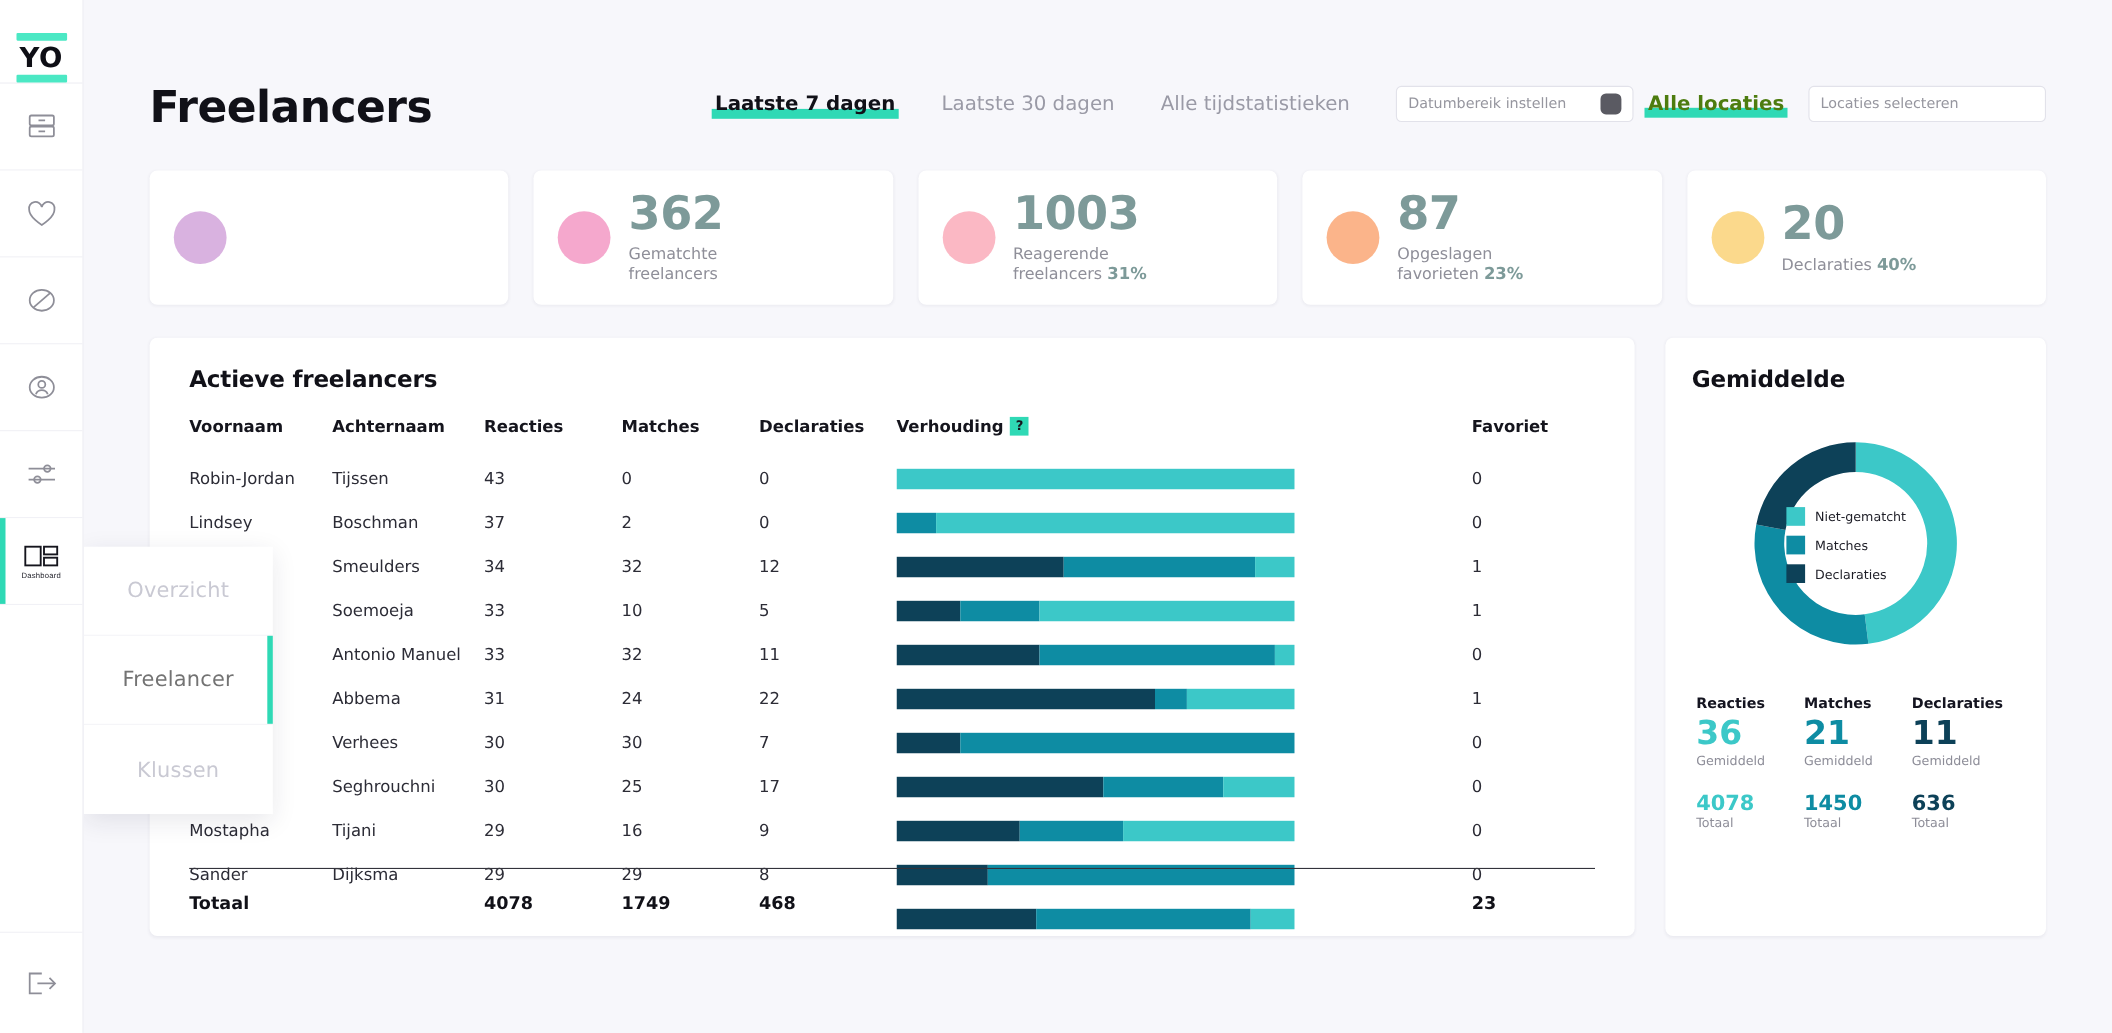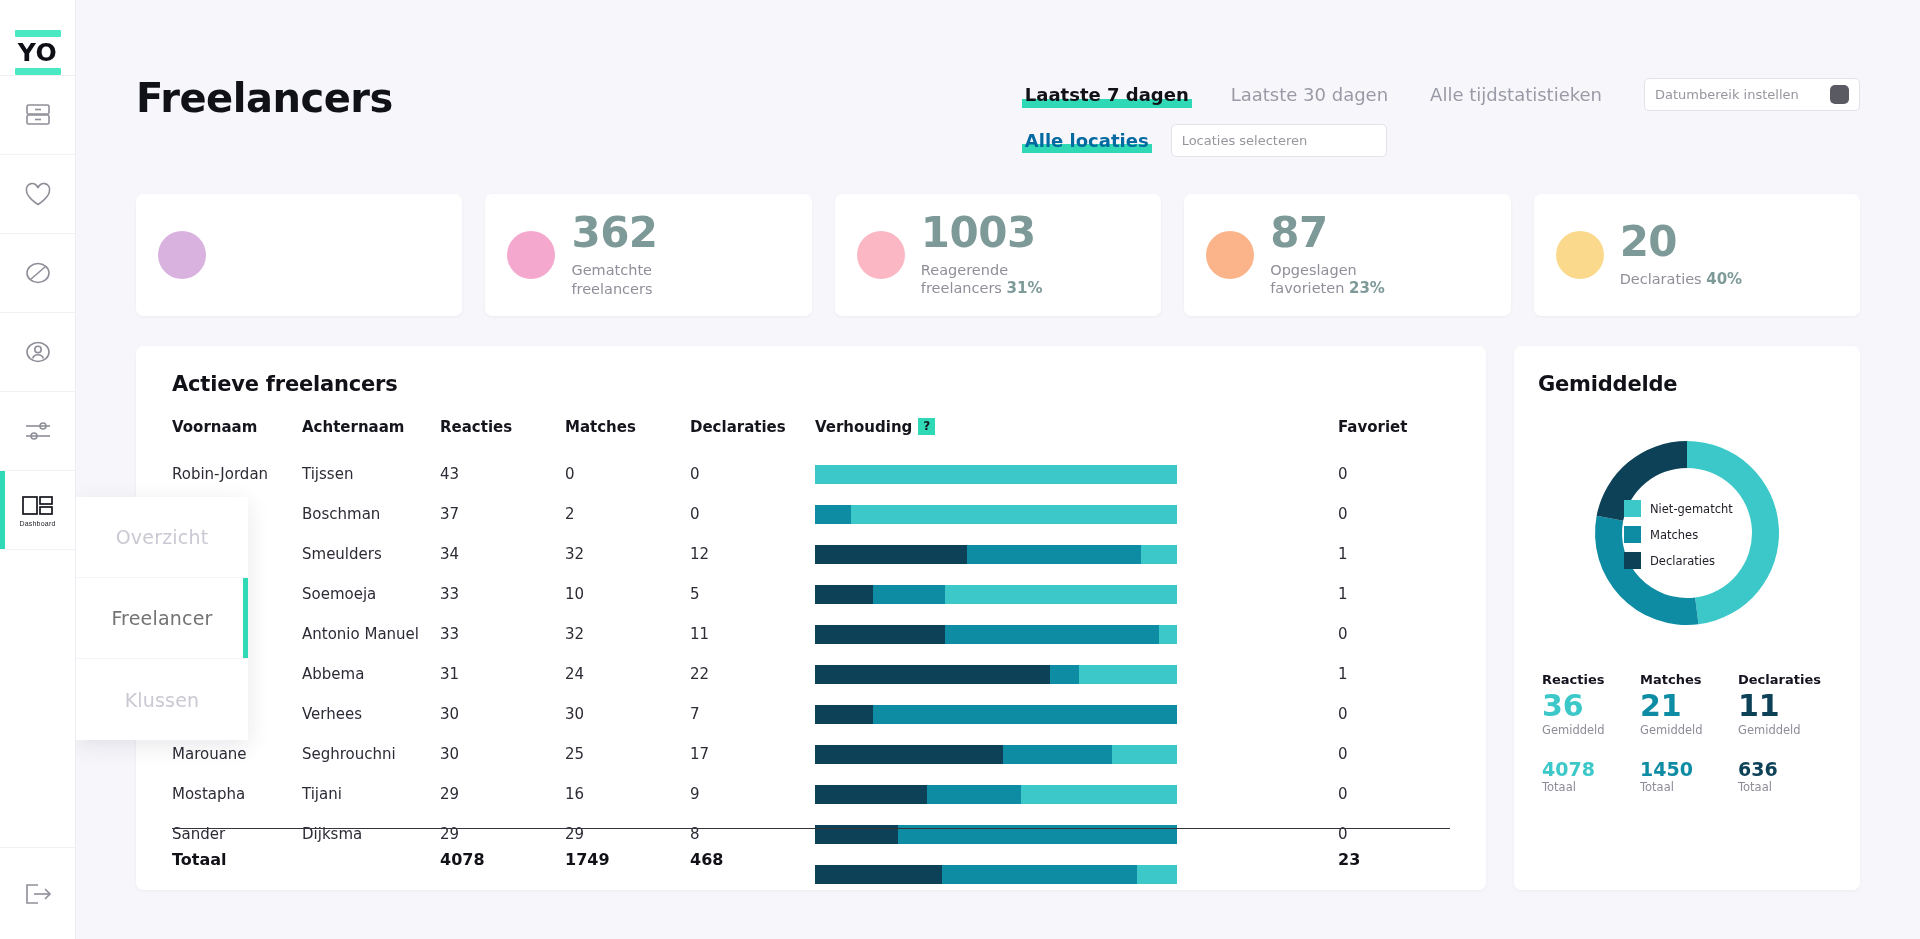--- a/index.html
+++ b/index.html
@@ -68,42 +68,42 @@
 
   
   .main { flex: 1 1 auto; position: relative; padding: 0 60px 0 60px; }
 
   .topbar { display: flex; align-items: flex-start; padding-top: 78px; }
   .page-title {
     font-size: 40px; font-weight: 800; color: #111118;
     letter-spacing: -0.5px; font-family: "DejaVu Sans", sans-serif;
     line-height: 1;
   }
-  .top-right { margin-left: auto; display: flex; flex-direction: column; align-items: flex-start; gap: 13px; }
+  .top-right { margin-left: auto; display: flex; flex-direction: row; align-items: flex-end; gap: 13px; }
   .tabrow { display: flex; align-items: center; gap: 42px; }
   .tab {
     font-size: 18px; color: #9a9aa6; cursor: pointer; position: relative;
     padding-bottom: 1px; white-space: nowrap;
     font-family: "DejaVu Sans", sans-serif;
   }
   .tab.active { color: #111118; font-weight: 700; }
   .tab.active .hl {
     position: absolute; left: -3px; right: -3px; bottom: -2px; height: 9px;
     background: #2fd9b5; z-index: -1;
   }
   .tab.active { z-index: 1; }
   .filter-input {
     width: 216px; height: 33px; background: #fff;
     border: 1px solid #e2e2ea; border-radius: 5px;
     display: flex; align-items: center; padding: 0 10px;
     font-size: 13px; color: #96969f; cursor: pointer;
     font-family: "DejaVu Sans", sans-serif;
   }
   .filter-row2 { display: flex; align-items: center; gap: 22px; }
-  .loc-link { font-size: 18px; font-weight: 700; color: #0369a1; position: relative; cursor: pointer; z-index: 1; white-space: nowrap; font-family: "DejaVu Sans", sans-serif; }
+  .loc-link { font-size: 18px; font-weight: 700; color: #4d7c0f; position: relative; cursor: pointer; z-index: 1; white-space: nowrap; font-family: "DejaVu Sans", sans-serif; }
   .loc-link .hl { position: absolute; left: -3px; right: -3px; bottom: -2px; height: 9px; background: #2fd9b5; z-index: -1; }
   .dr-swatch { width: 19px; height: 19px; background: #5a5a62; border-radius: 5px; margin-left: auto; }
 
   
   .kpis { display: flex; gap: 23px; margin-top: 37px; }
   .kpi {
     flex: 1 1 0; height: 122px; background: #fff; border-radius: 7px;
     box-shadow: 0 1px 3px rgba(30,35,70,.06);
     display: flex; align-items: center; padding: 0 22px; gap: 16px;
   }

